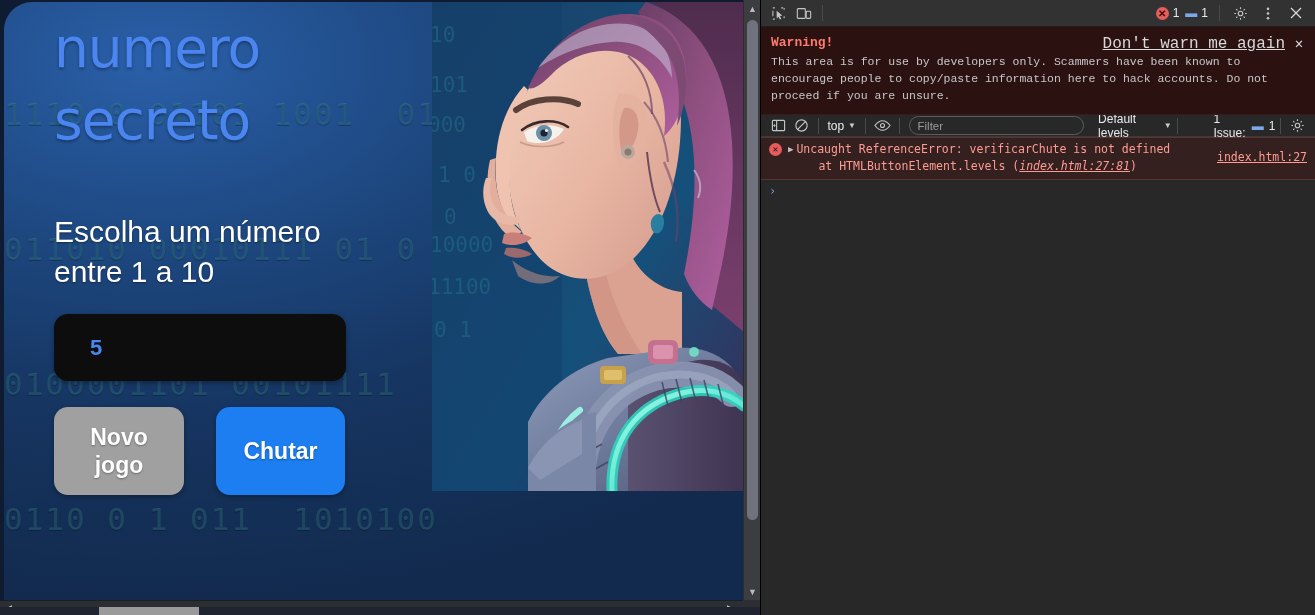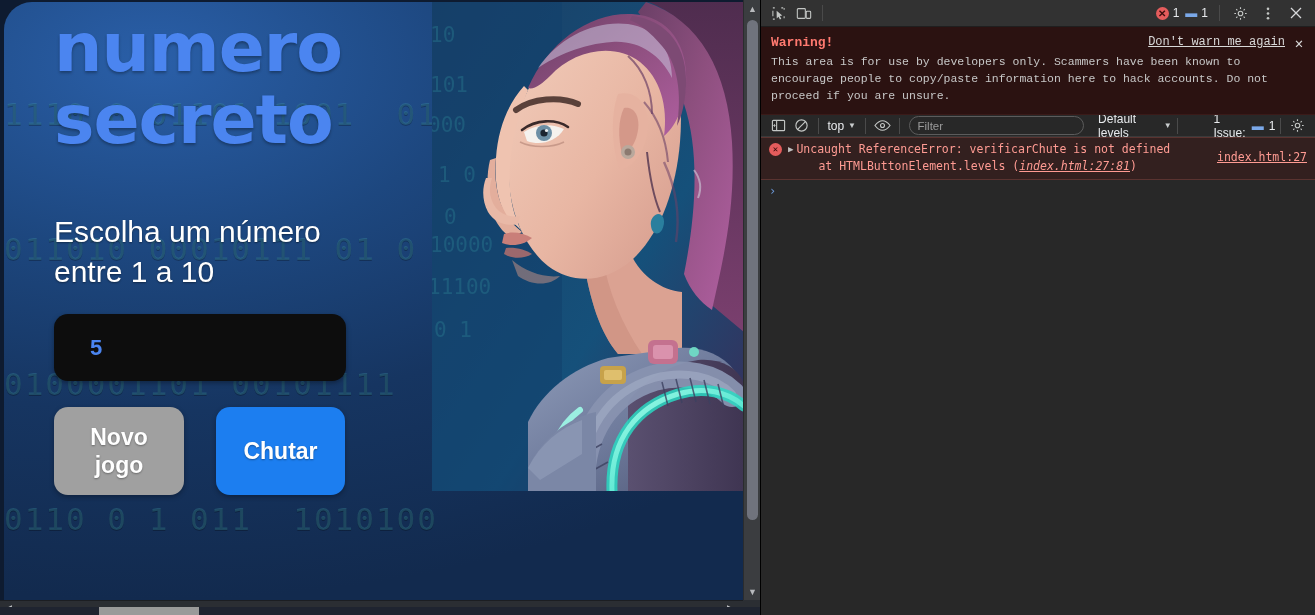--- a/index.html
+++ b/index.html
@@ -60,22 +60,22 @@
   }
   .character svg { display: block; width: 312px; height: 489px; }
 
   .page-content {
     position: absolute;
     left: 50px; top: 0;
     width: 430px;
   }
   .title {
     font-family: "DejaVu Sans", sans-serif;
-    font-weight: 700;
-    font-size: 68px;
+    font-weight: 400;
+    font-size: 55px;
     line-height: 72px;
     letter-spacing: -1px;
     color: #4b85f0;
     text-shadow: 0 2px 3px rgba(0,0,0,0.30);
     margin-top: 10px;
   }
   .title .line2 { display: block; }
   .subtitle {
     margin-top: 56px;
     font-family: "Liberation Sans", sans-serif;
@@ -208,21 +208,21 @@
     border-bottom: 1px solid #3a1a18;
     padding: 8px 10px 10px 10px;
     position: relative;
     flex: none;
     font-family: Liberation Mono, monospace;
   }
   .warn-title { color: #ff7a70; font-weight: 700; font-size: 13px; margin-bottom: 3px; }
   .warn-body { color: #c7c7c7; font-size: 11.5px; line-height: 17px; width: 500px; }
   .warn-link {
     position: absolute; right: 30px; top: 8px;
-    color: #d8d8d8; font-size: 12px; text-decoration: underline; cursor: pointer;
+    color: #d8d8d8; font-size: 16px; text-decoration: underline; cursor: pointer;
   }
   .warn-close {
     position: absolute; right: 8px; top: 8px;
     color: #d8d8d8; font-size: 14px; cursor: pointer;
     width: 16px; height: 16px; display: flex; align-items: center; justify-content: center;
   }
 
   
   .dt-console-bar {
     height: 22px;

